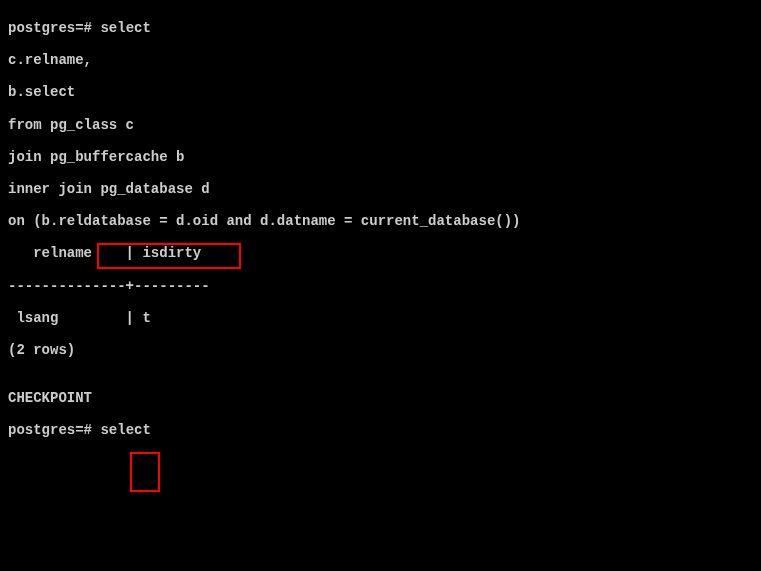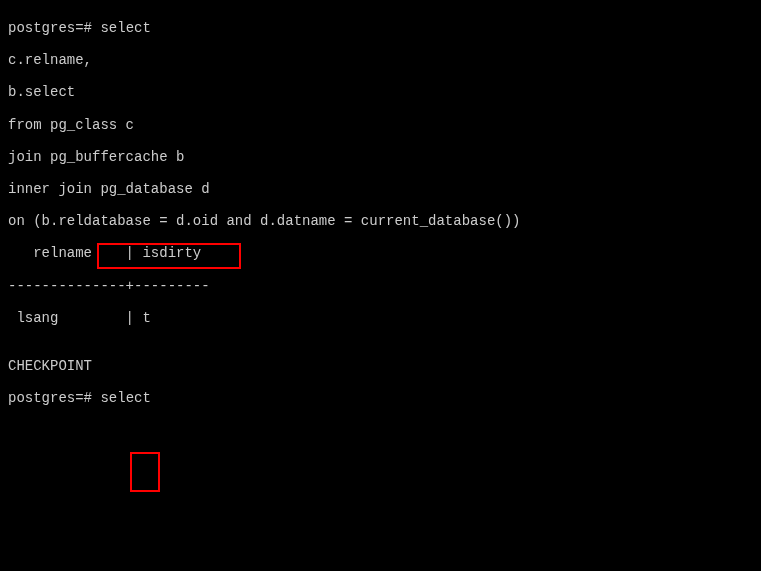--- a/index.html
+++ b/index.html
@@ -14,40 +14,42 @@
     height: 571px;
     overflow: hidden;
   }
   .terminal {
     padding: 4px 8px;
     white-space: pre;
     position: relative;
   }
   .line {
     display: block;
+    font-weight: bold;
   }
   .red-box {
     border: 2px solid #ff0000;
     position: absolute;
   }
 </style>
 </head>
 <body>
 
 <div class="terminal">
 <span class="line"><span>postgres=# </span><span>select</span></span>
 <span class="line">c.relname,</span>
 <span class="line">b.select</span>
 <span class="line">from pg_class c</span>
 <span class="line">join pg_buffercache b</span>
 <span class="line">inner join pg_database d</span>
 <span class="line">on (b.reldatabase = d.oid and d.datname = current_database())</span>
 <span class="line">   relname    | isdirty </span>
 <span class="line">--------------+---------</span>
 <span class="line"> lsang        | t</span>
+<span class="line">(2 rows)</span>
 <span class="line"></span>
 <span class="line">CHECKPOINT</span>
 <span class="line"><span>postgres=# </span><span>select</span></span>
 
 
 
 
 
 
 

